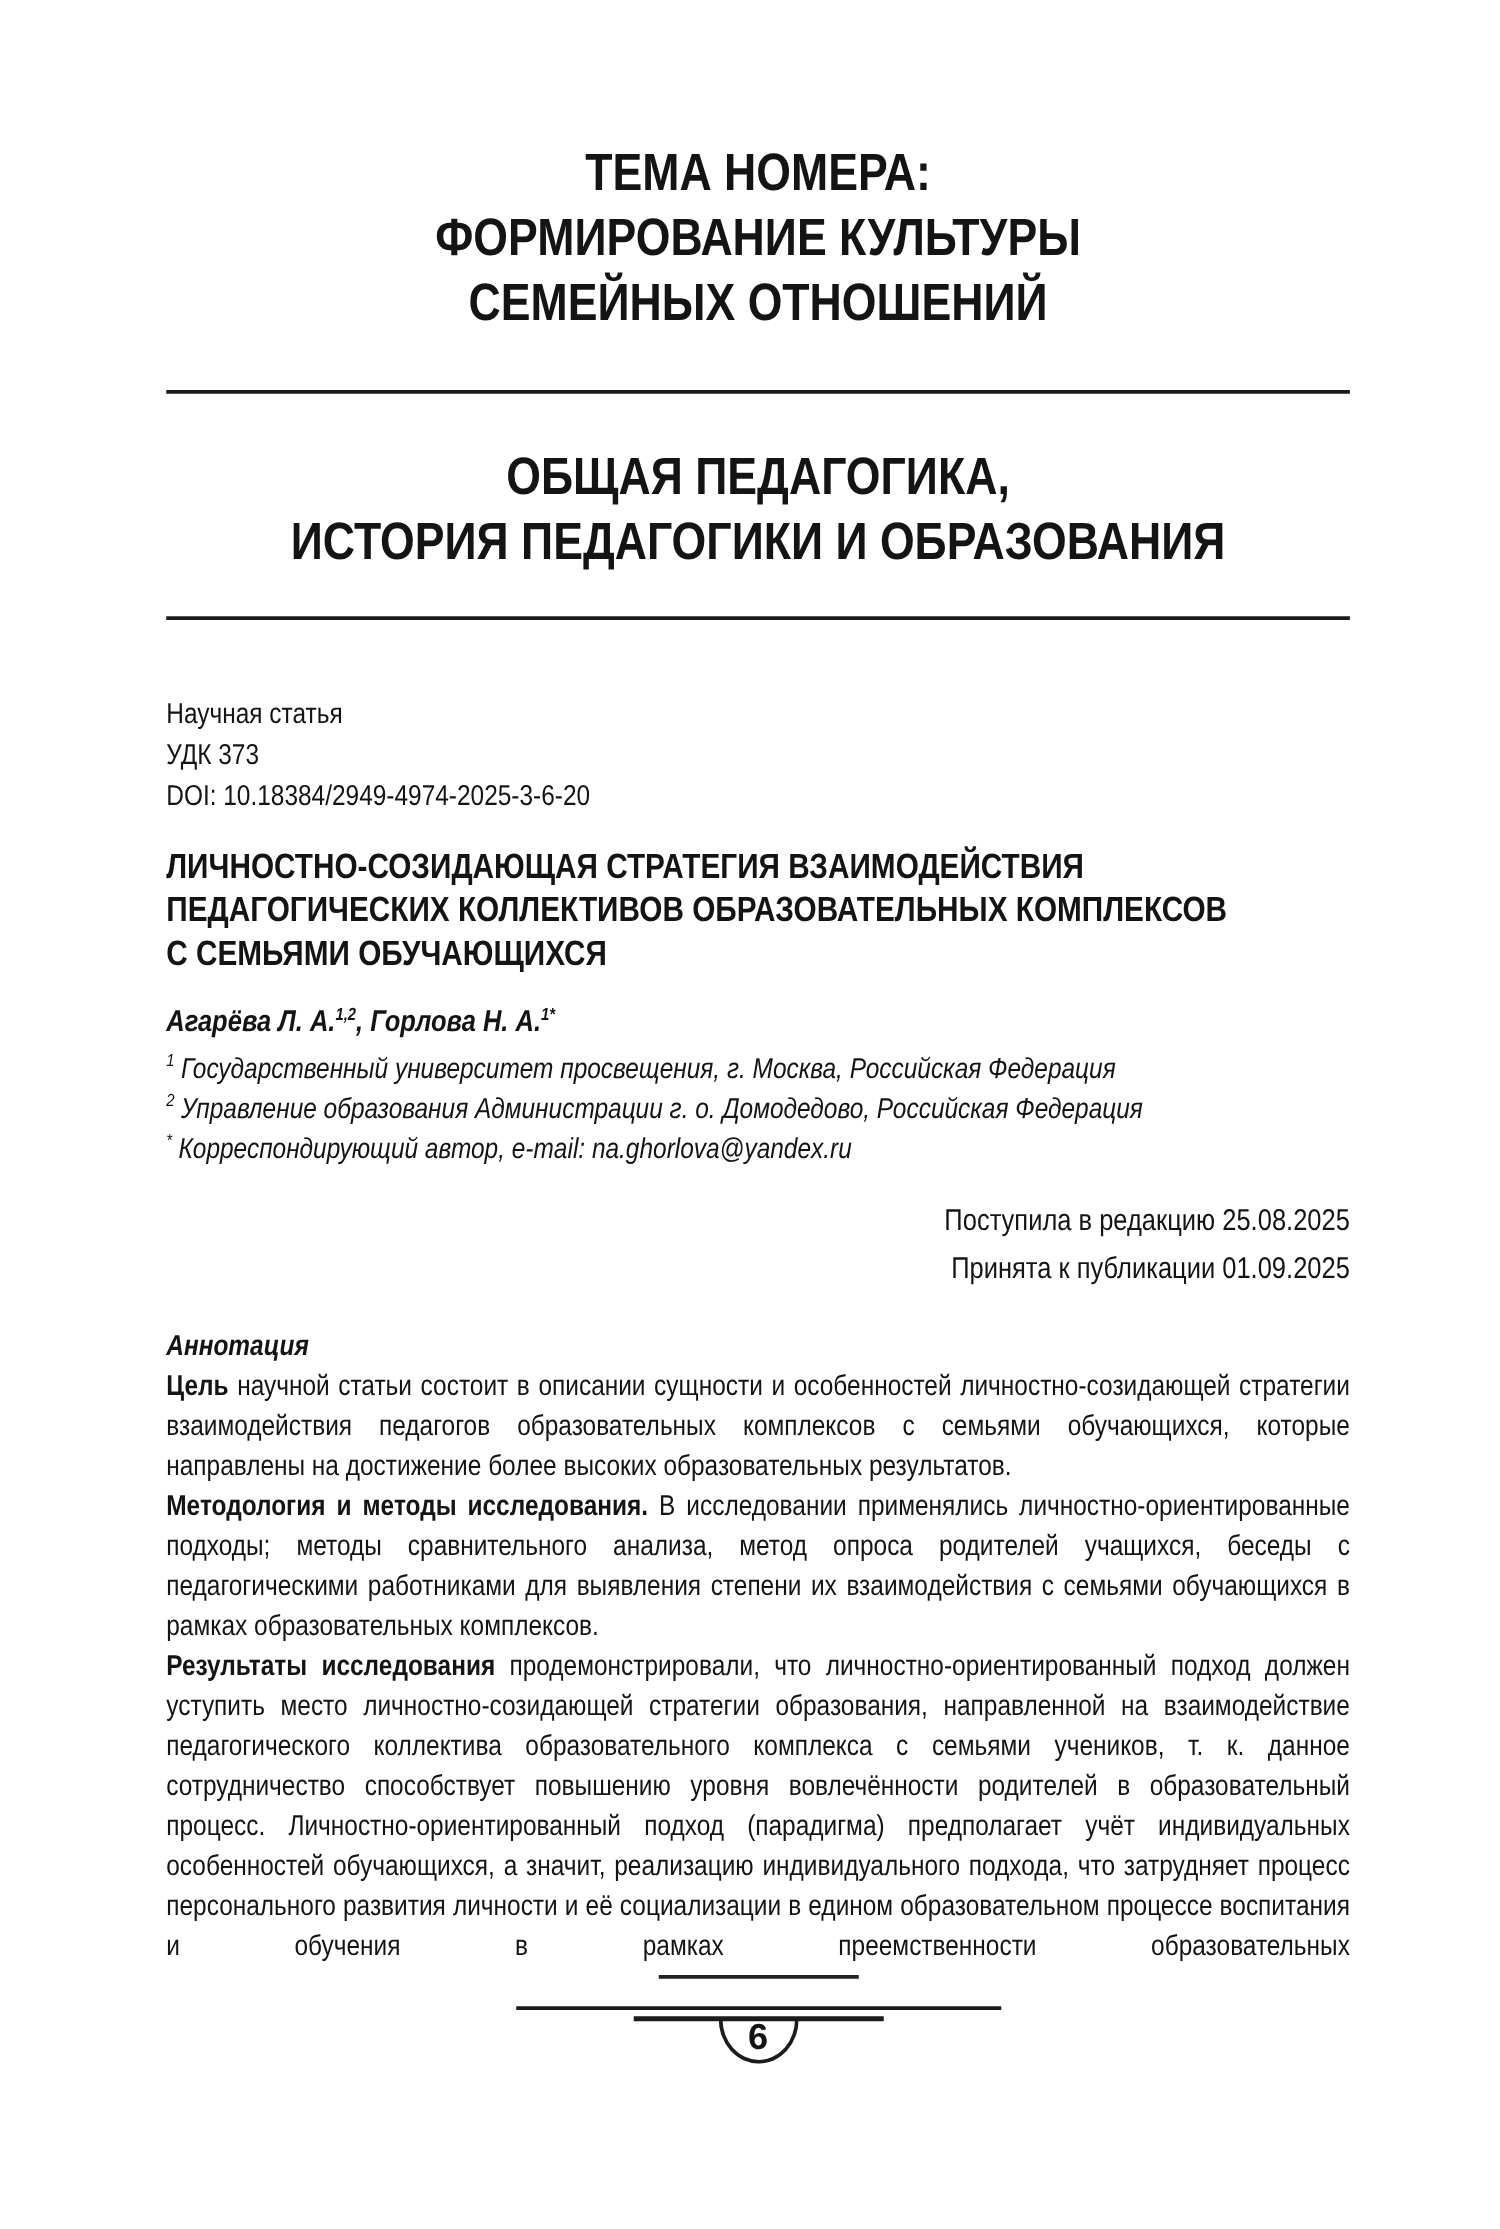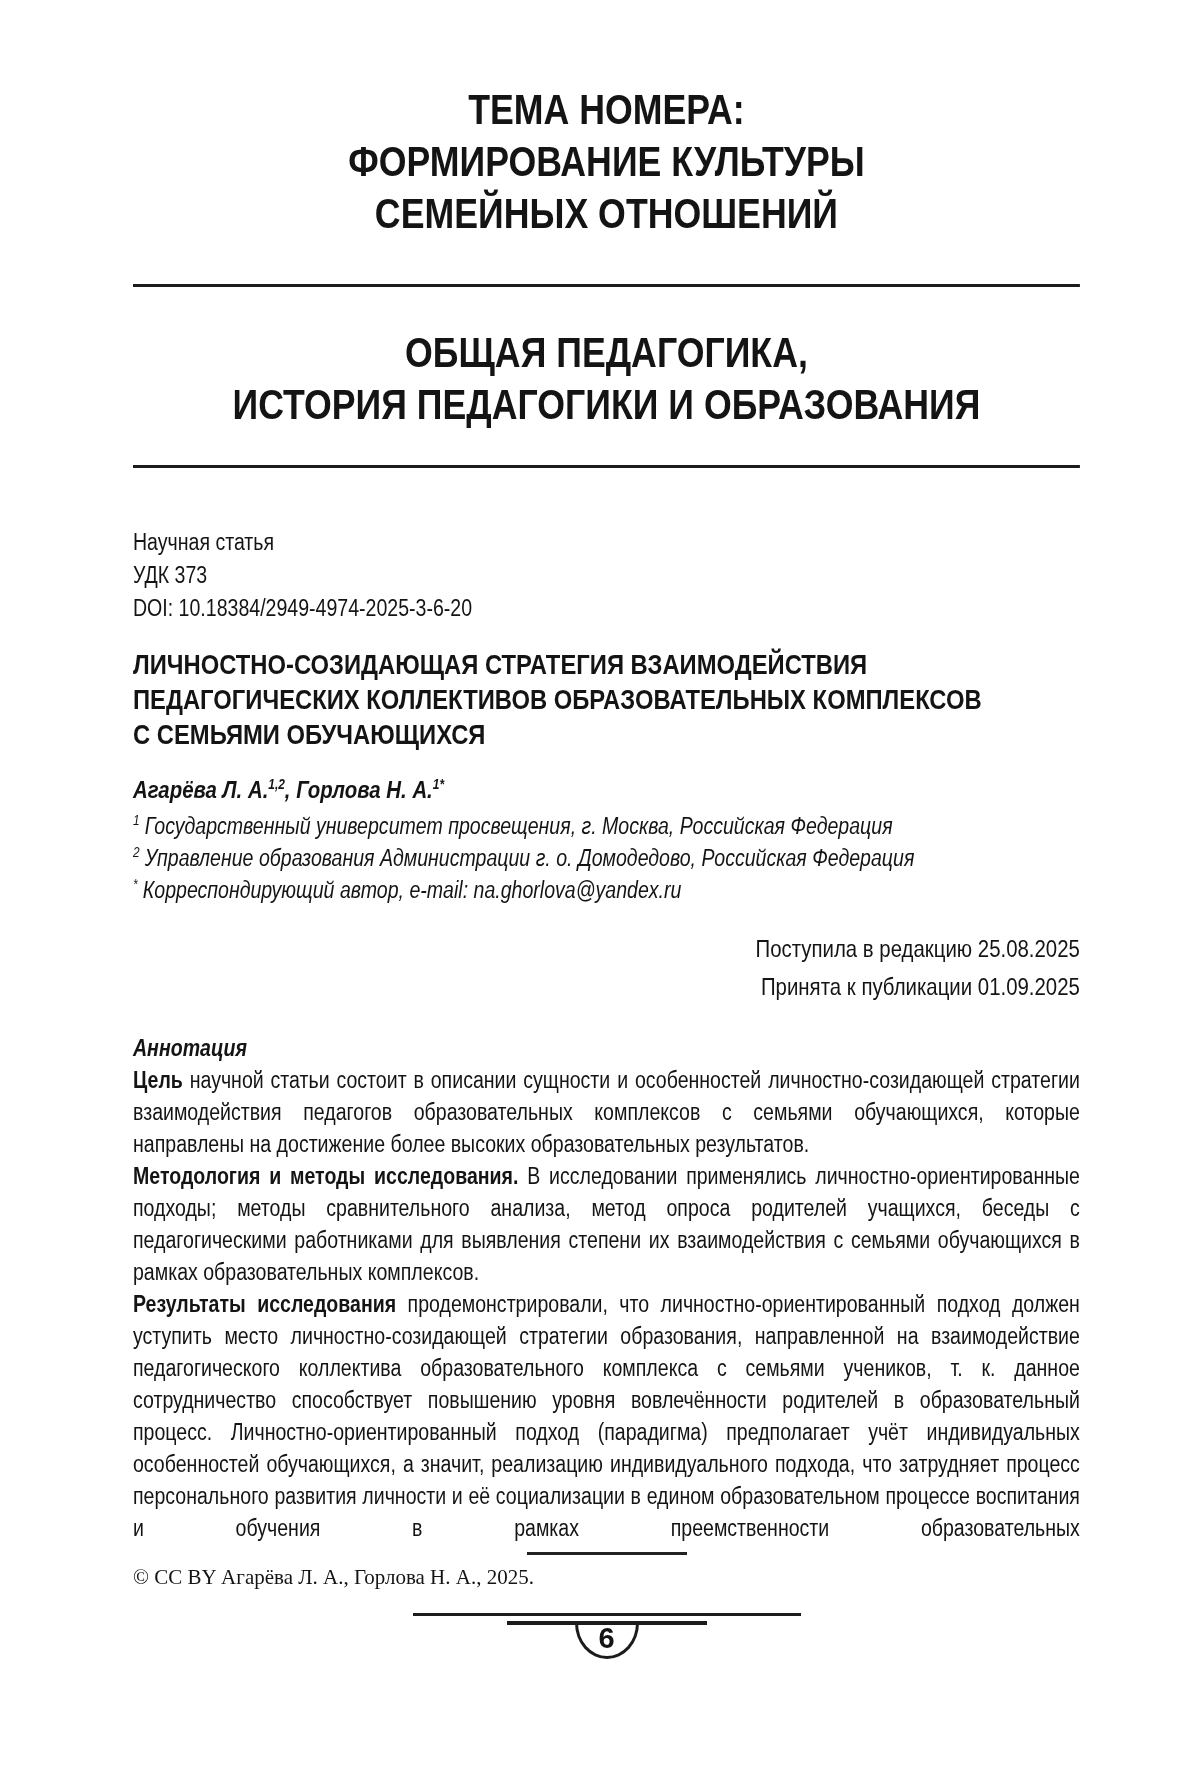--- a/index.html
+++ b/index.html
@@ -5,21 +5,21 @@
   html, body { margin: 0; padding: 0; background: #ffffff; }
   .page {
     position: relative;
     width: 1200px;
     height: 1783px;
     margin: 0 auto;
     background: #ffffff;
     color: #141414;
     font-family: "Liberation Sans", sans-serif;
     box-sizing: border-box;
-    padding: 84px 120px 0 133px;
+    padding: 112px 120px 0 133px;
     overflow: hidden;
   }
   
   .cond {
     width: 1114px;
     transform: scaleX(0.85);
     transform-origin: left top;
   }
   .center-wrap { text-align: center; }
   .theme-title {
@@ -194,21 +194,20 @@
 
     <div class="abstract">
       <p><span class="lead">Цель</span><span> научной статьи состоит в описании сущности и особенностей личностно-созидающей стратегии взаимодействия педагогов образовательных комплексов с семьями обучающихся, которые направлены на достижение более высоких образовательных результатов.</span></p>
       <p><span class="lead">Методология и методы исследования.</span><span> В исследовании применялись личностно-ориентированные подходы; методы сравнительного анализа, метод опроса родителей учащихся, беседы с педагогическими работниками для выявления степени их взаимодействия с семьями обучающихся в рамках образовательных комплексов.</span></p>
       <p class="continued"><span class="lead">Результаты исследования</span><span> продемонстрировали, что личностно-ориентированный подход должен уступить место личностно-созидающей стратегии образования, направленной на взаимодействие педагогического коллектива образовательного комплекса с семьями учеников, т. к. данное сотрудничество способствует повышению уровня вовлечённости родителей в образовательный процесс. Личностно-ориентированный подход (парадигма) предполагает учёт индивидуальных особенностей обучающихся, а значит, реализацию индивидуального подхода, что затрудняет процесс персонального развития личности и её социализации в едином образовательном процессе воспитания и обучения в рамках преемственности образовательных</span></p>
     </div>
 
   </div>
 
   <hr class="footnote-rule">
-  <div class="copyright">© CC BY Агарёва Л. А., Горлова Н. А., 2025.</div>
 
   <div class="page-num-block">
     <div class="pn-line-long"></div>
     <div class="pn-line-short"></div>
     <div class="pn-arc">
       <span class="pn-num">6</span>
     </div>
   </div>
 </div>
 

